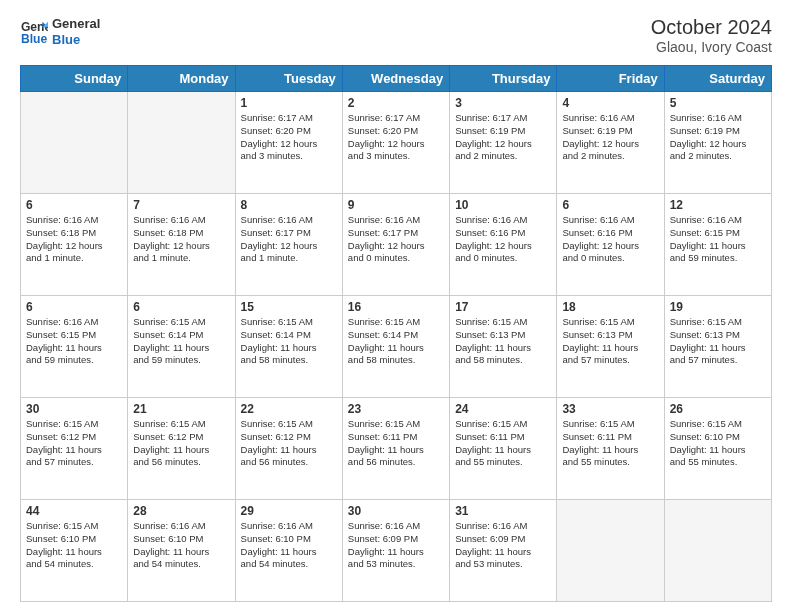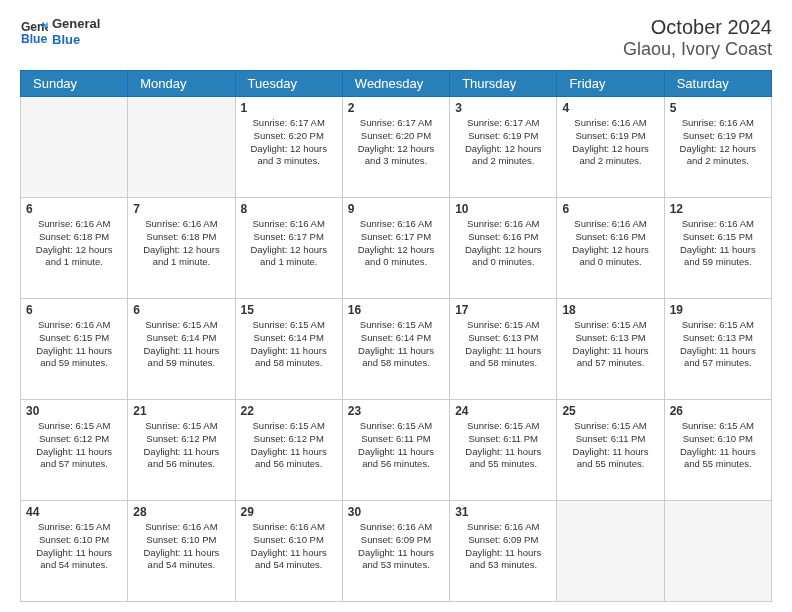--- a/index.html
+++ b/index.html
@@ -34,37 +34,37 @@
     }
     .title-block {
       text-align: right;
     }
     .month-title {
       font-size: 20px;
       font-weight: normal;
       color: #333;
     }
     .subtitle {
-      font-size: 18px;
+      font-size: 14px;
       color: #555;
     }
     .calendar {
       flex: 1;
       border: 1px solid #ccc;
       border-collapse: collapse;
       width: 100%;
       table-layout: fixed;
     }
     .calendar th {
       background: #2980b9;
       color: #fff;
-      text-align: left;
-      padding: 5px 12px;
+      text-align: right;
+      padding: 5px 6px;
       font-size: 13px;
-      font-weight: normal;
+      font-weight: bold;
       border: 1px solid #1a6bbf;
     }
     .calendar td {
       border: 1px solid #ccc;
       vertical-align: top;
       padding: 4px 5px;
       font-size: 10px;
       color: #333;
       background: #fff;
       height: 82px;
@@ -75,21 +75,20 @@
     .day-num {
       font-size: 12px;
       font-weight: bold;
       display: block;
       margin-bottom: 2px;
     }
     .cell-text {
       font-size: 9.5px;
       line-height: 1.35;
       color: #333;
-      text-align: center;
     }
   </style>
 </head>
 <body>
 
 <div class="page">
   <div class="header">
     <div class="logo">
       <svg class="logo-icon" viewBox="0 0 30 30">
         <text x="1" y="14" font-size="13" font-weight="bold" fill="#333">General</text>
@@ -292,21 +291,21 @@
 and 56 minutes.</div>
           </td>
           <td>
             <span class="day-num">24</span>
             <div class="cell-text" style="white-space: pre-line;">Sunrise: 6:15 AM
 Sunset: 6:11 PM
 Daylight: 11 hours
 and 55 minutes.</div>
           </td>
           <td>
-            <span class="day-num">25</span>
+            <span class="day-num">33</span>
             <div class="cell-text" style="white-space: pre-line;">Sunrise: 6:15 AM
 Sunset: 6:11 PM
 Daylight: 11 hours
 and 55 minutes.</div>
           </td>
           <td>
             <span class="day-num">26</span>
             <div class="cell-text" style="white-space: pre-line;">Sunrise: 6:15 AM
 Sunset: 6:10 PM
 Daylight: 11 hours

